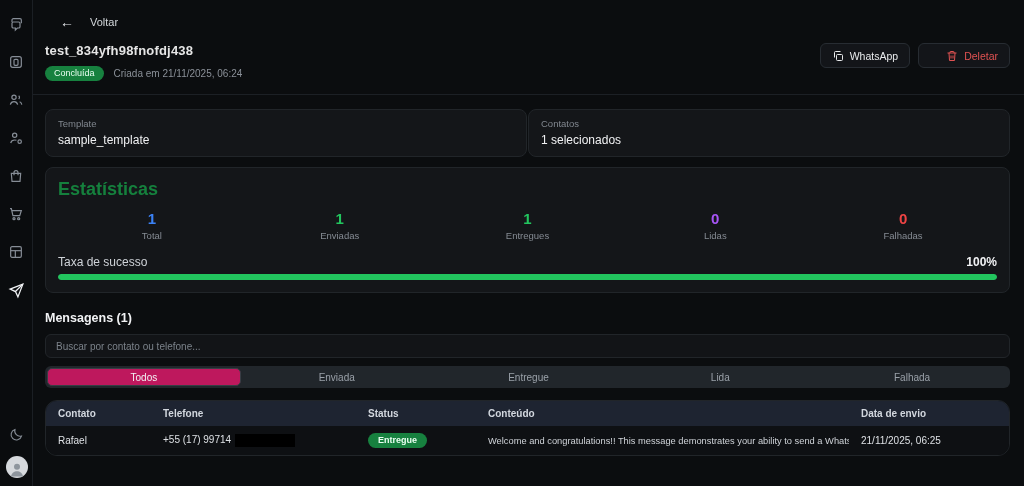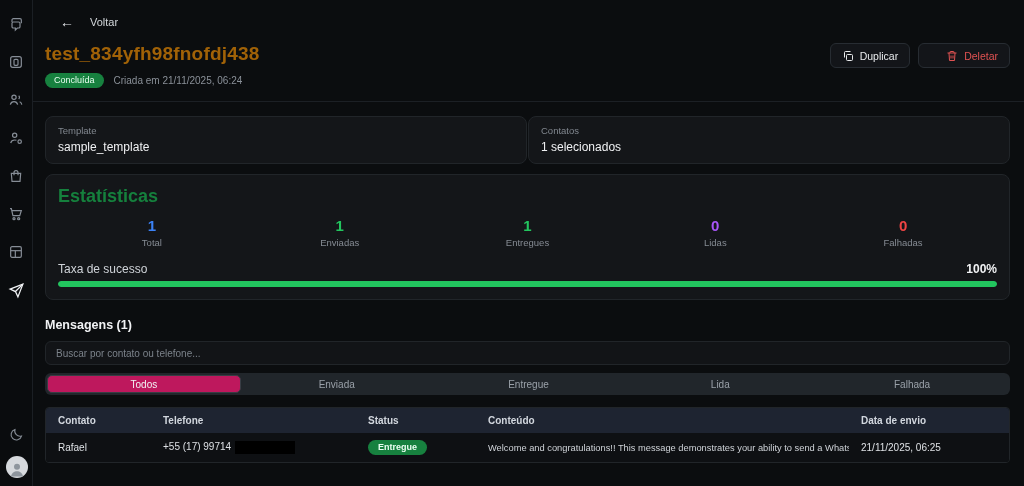--- a/index.html
+++ b/index.html
@@ -34,21 +34,21 @@
   .content { position:absolute; left:33px; top:0; width:991px; height:486px; }
   .back-row {
     display:flex; align-items:center; gap:16px;
     padding:15px 0 0 27px; color:#d3d7db; font-size:11px;
   }
   .back-arrow { font-size:14px; color:#e5e7eb; cursor:pointer; line-height:1; }
   .title-row {
     display:flex; align-items:flex-start; justify-content:space-between;
     padding:14px 14px 0 12px;
   }
-  .page-title { font-size:19px; font-weight:bold; color:#a16207; letter-spacing:.2px;text-align:center; }
+  .page-title { font-size:13px; font-weight:bold; color:#e5e5e5; letter-spacing:.2px; }
   .title-meta { display:flex; align-items:center; gap:10px; margin-top:8px; }
   .badge-green {
     background:#17813f; color:#eafff2; font-size:9px; font-weight:normal;
     padding:3px 9px; border-radius:999px; line-height:1;
   }
   .created-text { font-size:10px; color:#8a9098; }
   .header-actions { display:flex; gap:8px; }
   .btn {
     display:flex; align-items:center; gap:6px;
     background:#131519; border:1px solid #272c32; border-radius:6px;
@@ -98,21 +98,21 @@
   }
   .tab {
     flex:1; display:flex; align-items:center; justify-content:center;
     font-size:10px; color:#9aa1a9; border-radius:5px; cursor:pointer;
   }
   .tab.active {
     background:#be185d; border:1px solid #383d44; color:#f2f3f5; font-weight:500;
   }
   
   .table-wrap {
-    margin:12px 14px 0 12px; border:1px solid #212529; border-radius:4px; overflow:hidden;
+    margin:12px 14px 0 12px; border:1px solid #212529; border-radius:12px; overflow:hidden;
   }
   table { width:100%; border-collapse:collapse; table-layout:fixed; }
   thead th {
     background:#1e2431; color:#d2d7de; text-align:left; font-size:10px;
     font-weight:bold; padding:7px 12px; height:23px;
   }
   tbody td {
     background:#0e1013; color:#dde0e4; font-size:10px; padding:4px 12px;
     height:29px; white-space:nowrap; overflow:hidden;
   }
@@ -212,21 +212,21 @@
       </div>
     </div>
     <div class="header-actions">
       <button class="btn">
         <span>
           <svg width="12" height="12" viewBox="0 0 24 24" fill="none" stroke="#e8eaec" stroke-width="2">
               <rect x="9" y="9" width="12" height="12" rx="2"></rect>
               <path d="M5 15V5a2 2 0 0 1 2-2h10"></path>
             </svg>
         </span>
-        <span>Duplicar</span>
+        <span>WhatsApp</span>
       </button>
       <button class="btn danger">
         <span>
           <svg width="12" height="12" viewBox="0 0 24 24" fill="none" stroke="#e05252" stroke-width="2">
               <path d="M3 6h18"></path>
               <path d="M8 6V4a1 1 0 0 1 1-1h6a1 1 0 0 1 1 1v2"></path>
               <path d="M6 6l1 15h10l1-15"></path>
               <path d="M10 11v6M14 11v6"></path>
             </svg>
         </span>

